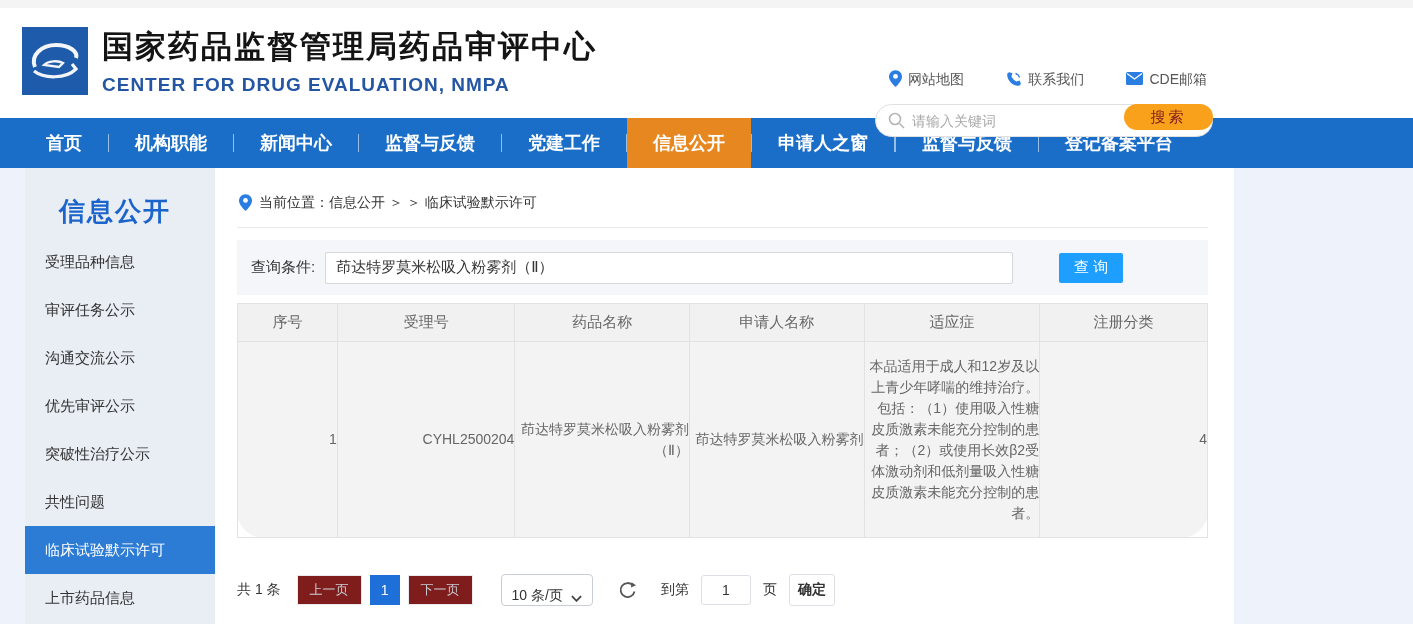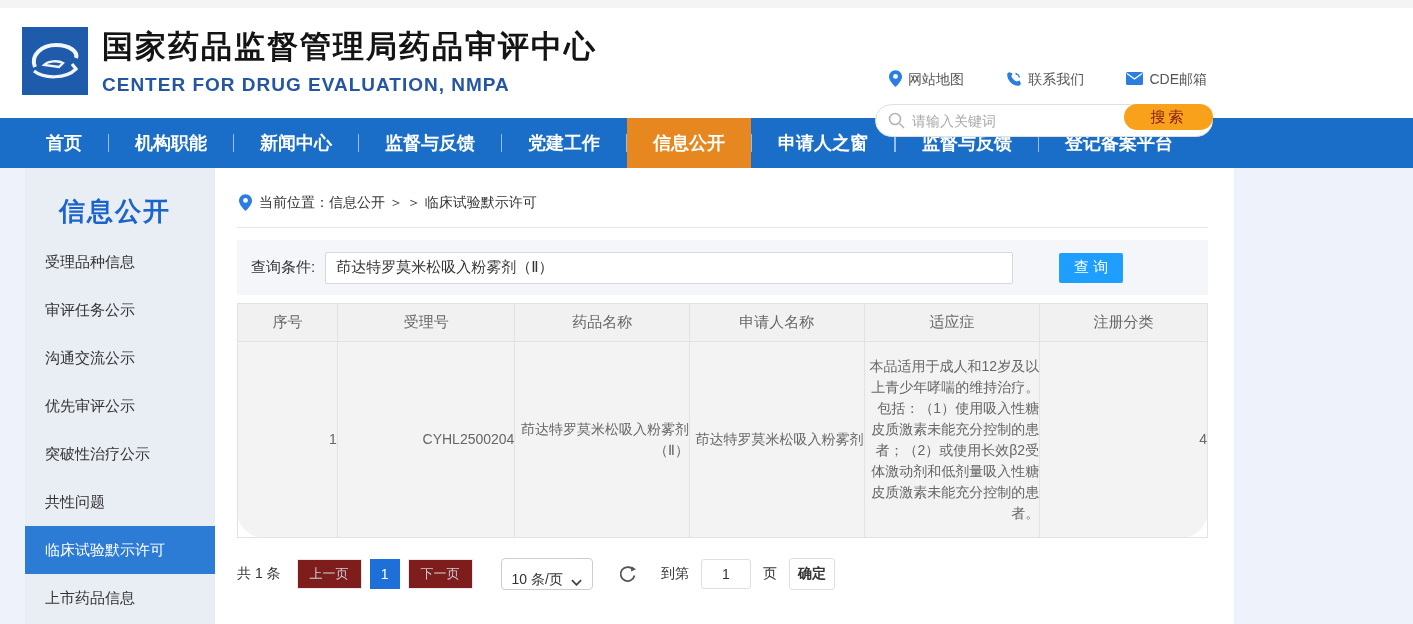--- a/index.html
+++ b/index.html
@@ -45,21 +45,21 @@
   .query-bar { margin-top:12px; background:#f4f6f9; height:55px; display:flex; align-items:center; padding:0 14px; }
   .query-label { font-size:15px; color:#333; margin-right:10px; white-space:nowrap; }
   .query-input { width:688px; height:32px; border:1px solid #d5d9de; border-radius:2px; background:#fff; padding:0 10px; font-size:15px; color:#333; outline:none; font-family:inherit; }
   .query-btn { margin-left:46px; width:64px; height:30px; background:#1e9fff; color:#fff; border:none; border-radius:2px; font-size:15px; cursor:pointer; font-family:inherit; white-space:nowrap; }
 
   .results-table { width:100%; border-collapse:collapse; margin-top:8px; background:#f3f3f3; table-layout:fixed;border-radius:27px; }
   .results-table th, .results-table td { border:1px solid #e2e2e2; text-align:center; color:#666; vertical-align:middle; }
   .results-table th { height:38px; font-size:15px; font-weight:normal; background:#f1f1f1; }
   .results-table td { font-size:14px; height:196px; padding:10px 0; line-height:21px;text-align:right; }
 
-  .pagination { margin-top:20px; display:flex; align-items:center; font-size:14px; color:#333; }
+  .pagination { margin-top:36px; display:flex; align-items:center; font-size:14px; color:#333; }
   .pg-total { margin-right:16px; }
   .pg-btn { height:30px; padding:0 12px; border:1px solid #e8eaef; background:#7f1d1d; color:#c8cdd4; font-size:13px; cursor:pointer; font-family:inherit; }
   .pg-page { width:30px; height:30px; border:none; background:#1e6fd8; color:#fff; font-size:14px; margin:0 8px; cursor:pointer; font-family:inherit; }
   .pg-select { margin-left:28px; height:32px; border:1px solid #c9cdd4; border-radius:4px; padding:0 10px; display:flex; align-items:flex-end; gap:8px; cursor:pointer; background:#fff; }
   .pg-refresh { margin-left:26px; cursor:pointer; display:flex; align-items:center; }
   .pg-goto-label { margin-left:24px; }
   .pg-goto-input { width:50px; height:30px; border:1px solid #dcdfe6; border-radius:3px; text-align:center; margin:0 12px; font-size:14px; color:#333; outline:none; font-family:inherit; }
   .pg-goto-suffix { margin-right:12px; }
   .pg-confirm { width:46px; height:32px; border:1px solid #dcdfe6; border-radius:3px; background:#fff; color:#333; font-size:14px; font-weight:bold; cursor:pointer; font-family:inherit; }
 </style>

